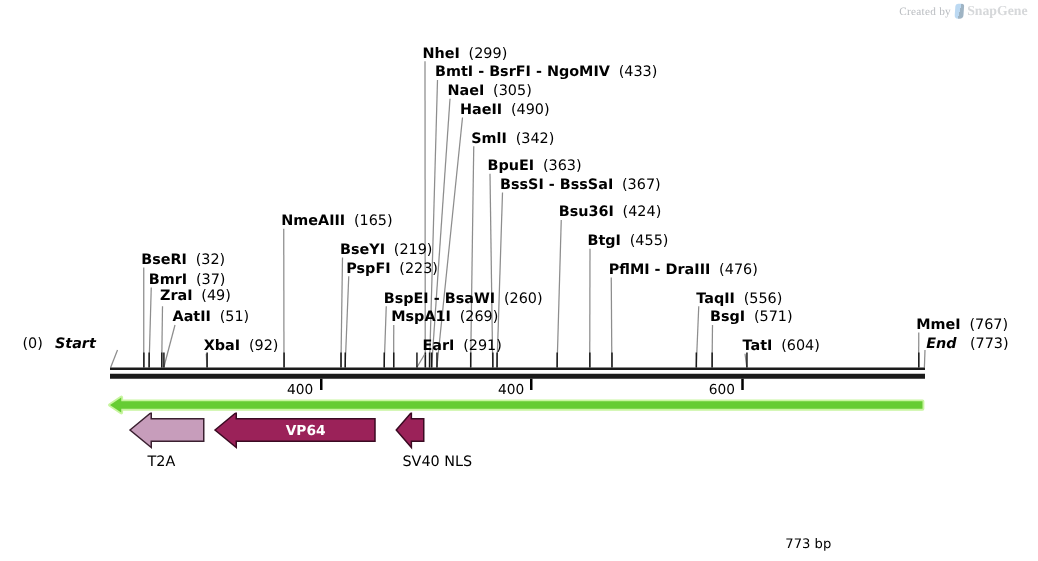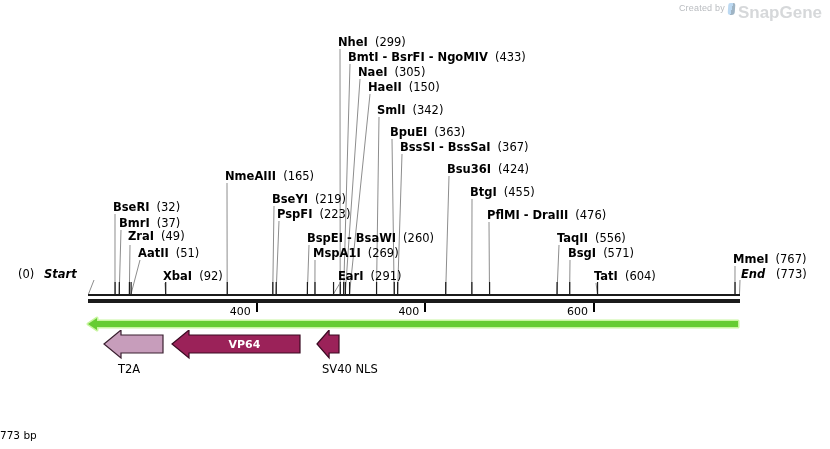--- a/index.html
+++ b/index.html
@@ -7,24 +7,24 @@
     width:830px;height:449px;background:#ffffff;
     font-family:"DejaVu Sans","Liberation Sans",sans-serif;
     overflow:hidden;position:relative;
   }
   #map{position:absolute;left:0;top:0;width:830px;height:449px;}
 
   
   .credit{
     position:absolute;right:8px;top:3px;
     font-size:9px;color:#b9bcc0;letter-spacing:.2px;
-    display:flex;align-items:flex-start;gap:3px;
-    font-family:Liberation Sans, sans-serif;
-  }
-  .credit .snapgene{color:#d6d8da;font-size:17px;font-weight:600;letter-spacing:0;}
+    display:flex;align-items:center;gap:3px;
+    font-family:Liberation Serif, serif;
+  }
+  .credit .snapgene{color:#d6d8da;font-size:11px;font-weight:600;letter-spacing:0;}
   .credit .sg-mark{
     display:inline-block;width:7px;height:12px;border-radius:2px 2px 3px 3px;
     background:linear-gradient(100deg,#bcd9f2 0 52%,#9fb4c4 52% 100%);
     transform:skewX(-4deg);
   }
 
   
   .lbl{
     position:absolute;white-space:nowrap;
     font-size:11.5px;color:#000;
@@ -56,21 +56,21 @@
     font-family:"DejaVu Sans","Liberation Sans",sans-serif;
   }
 
   
   .title{
     position:absolute;width:830px;text-align:center;
     font-size:13.5px;font-weight:bold;color:#000;
     font-family:"DejaVu Sans","Liberation Sans",sans-serif;
   }
   .subtitle{
-    position:absolute;width:665px;text-align:left;
+    position:absolute;width:665px;text-align:right;
     font-size:10.5px;color:#000;
     font-family:"DejaVu Sans","Liberation Sans",sans-serif;
   }
 </style>
 </head>
 <body>
 
 <div id="map">
 
   <div class="credit">
@@ -131,21 +131,21 @@
       <path d="M 735 266 L 734.9391979301423 294" stroke="#8d8d8d" stroke-width="1" fill="none"></path>
       <rect x="734.4391979301423" y="282" width="1.2" height="12" fill="#1b1b1b"></rect>
       <path d="M 94 280 L 88.5 294" stroke="#8d8d8d" stroke-width="1" fill="none"></path>
       <path d="M 740 280 L 739.5 294" stroke="#8d8d8d" stroke-width="1" fill="none"></path>
     </svg>
 
   <div id="enzyme-labels">
       <div class="lbl" style="left: 338px; top: 35px;"><span class="nm">NheI</span><span class="pos" style="margin-left: 7px;">(299)</span></div>
       <div class="lbl" style="left: 348px; top: 50px;"><span class="nm">BmtI</span><span class="sep"> - </span><span class="nm">BsrFI</span><span class="sep"> - </span><span class="nm">NgoMIV</span><span class="pos" style="margin-left: 7px;">(433)</span></div>
       <div class="lbl" style="left: 358px; top: 65px;"><span class="nm">NaeI</span><span class="pos" style="margin-left: 7px;">(305)</span></div>
-      <div class="lbl" style="left: 368px; top: 80px;"><span class="nm">HaeII</span><span class="pos" style="margin-left: 7px;">(150)</span></div>
+      <div class="lbl" style="left: 368px; top: 80px;"><span class="nm">HaeII</span><span class="pos" style="margin-left: 7px;">(490)</span></div>
       <div class="lbl" style="left: 377px; top: 103px;"><span class="nm">SmlI</span><span class="pos" style="margin-left: 7px;">(342)</span></div>
       <div class="lbl" style="left: 390px; top: 125px;"><span class="nm">BpuEI</span><span class="pos" style="margin-left: 7px;">(363)</span></div>
       <div class="lbl" style="left: 400px; top: 140px;"><span class="nm">BssSI</span><span class="sep"> - </span><span class="nm">BssSaI</span><span class="pos" style="margin-left: 7px;">(367)</span></div>
       <div class="lbl" style="left: 225px; top: 169px;"><span class="nm">NmeAIII</span><span class="pos" style="margin-left: 7px;">(165)</span></div>
       <div class="lbl" style="left: 447px; top: 162px;"><span class="nm">Bsu36I</span><span class="pos" style="margin-left: 7px;">(424)</span></div>
       <div class="lbl" style="left: 272px; top: 192px;"><span class="nm">BseYI</span><span class="pos" style="margin-left: 7px;">(219)</span></div>
       <div class="lbl" style="left: 470px; top: 185px;"><span class="nm">BtgI</span><span class="pos" style="margin-left: 7px;">(455)</span></div>
       <div class="lbl" style="left: 277px; top: 207px;"><span class="nm">PspFI</span><span class="pos" style="margin-left: 7px;">(223)</span></div>
       <div class="lbl" style="left: 487px; top: 208px;"><span class="nm">PflMI</span><span class="sep"> - </span><span class="nm">DraIII</span><span class="pos" style="margin-left: 7px;">(476)</span></div>
       <div class="lbl" style="left: 113px; top: 200px;"><span class="nm">BseRI</span><span class="pos" style="margin-left: 7px;">(32)</span></div>

